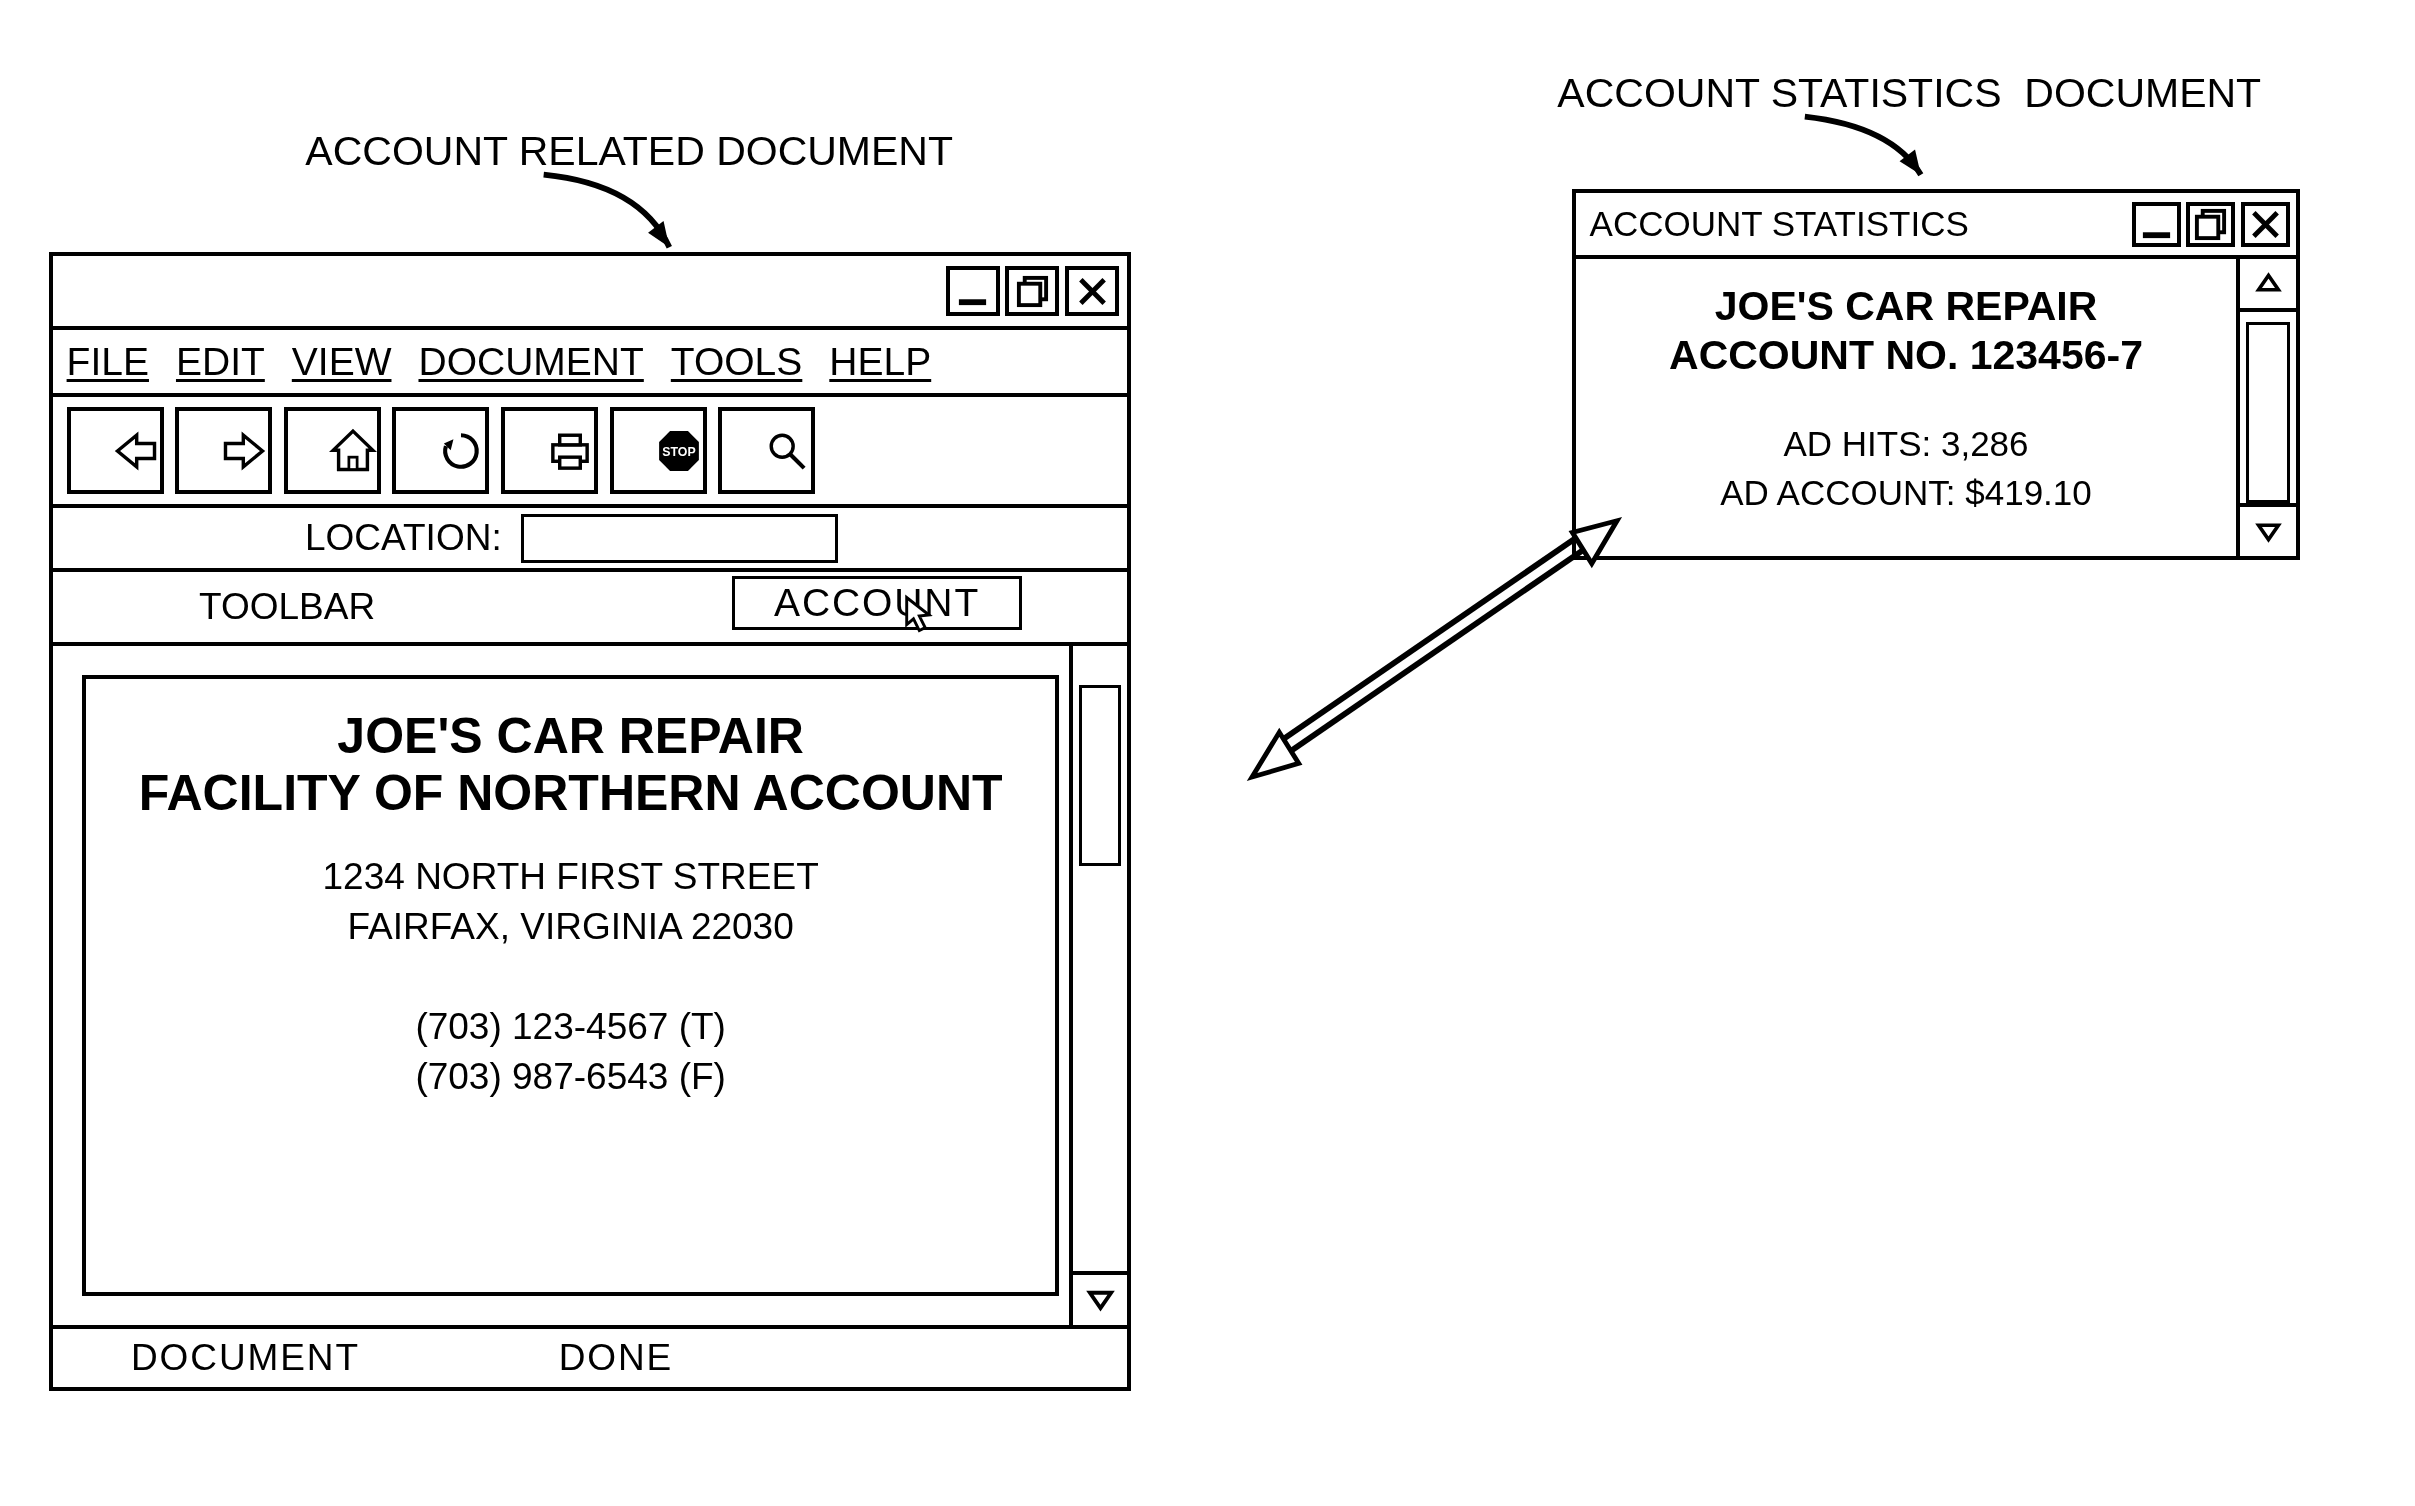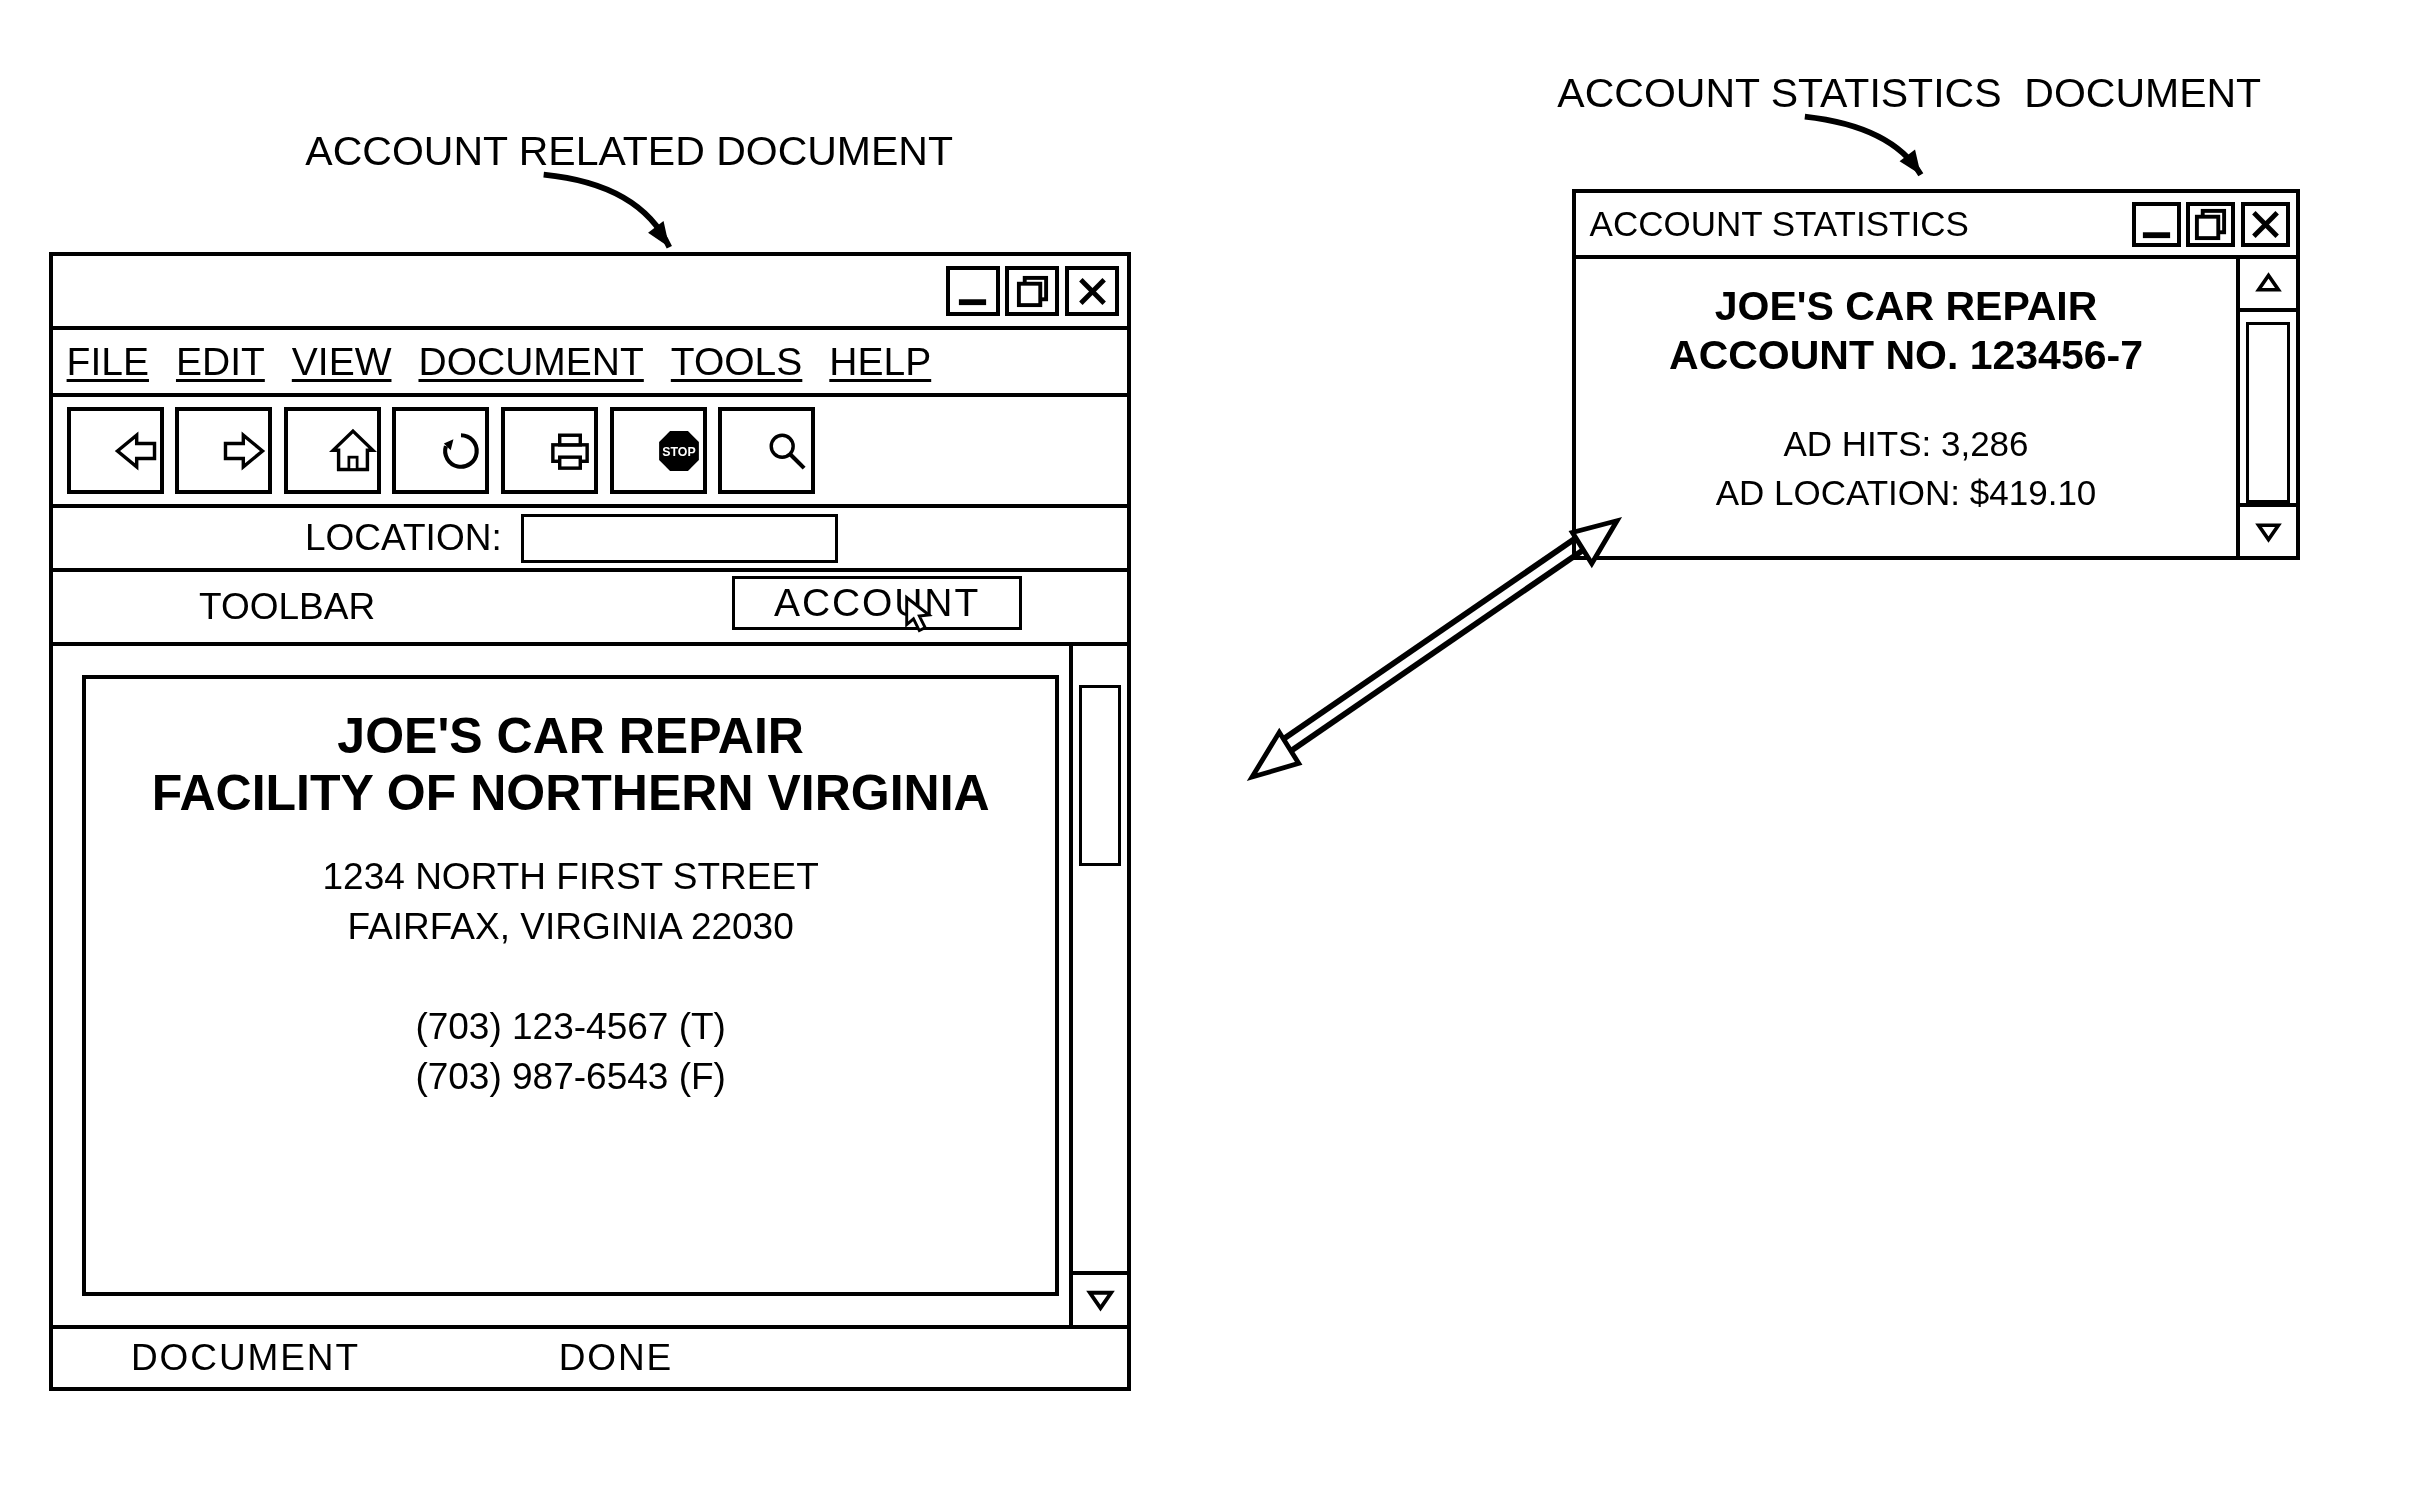--- a/index.html
+++ b/index.html
@@ -360,21 +360,21 @@
         <g transform="translate(180,22)">
           <polygon points="0,0 0,28 7,22 13,34 19,31 13,19 23,18" fill="#fff" stroke="#000" stroke-width="3"></polygon>
         </g>
       </svg>
     </div>
 
     <div class="content-area">
       <div class="page-panel">
         <div class="page-title">
           <span>JOE'S CAR REPAIR</span><br>
-          <span>FACILITY OF NORTHERN VIRGINIA</span>
+          <span>FACILITY OF NORTHERN ACCOUNT</span>
         </div>
         <div class="page-body">
           <div>1234 NORTH FIRST STREET</div>
           <div>FAIRFAX, VIRGINIA 22030</div>
           <br>
           <div>(703) 123-4567 (T)</div>
           <div>(703) 987-6543 (F)</div>
         </div>
       </div>
       <div class="scrollbar-v">
@@ -423,21 +423,21 @@
         <div class="stats-heading">
           <span>JOE'S CAR REPAIR</span><br>
           <span>ACCOUNT NO. 123456-7</span>
         </div>
         <div class="stats-values">
           <div>
             <span>AD HITS:</span>
             <span>3,286</span>
           </div>
           <div>
-            <span>AD LOCATION:</span>
+            <span>AD ACCOUNT:</span>
             <span>$419.10</span>
           </div>
         </div>
       </div>
       <div class="stats-scroll">
         <div class="arrow-btn">
           <svg width="27" height="27" viewBox="0 0 30 30">
             <polygon points="4,22 26,22 15,6" fill="none" stroke="#000" stroke-width="4"></polygon>
           </svg>
         </div>

